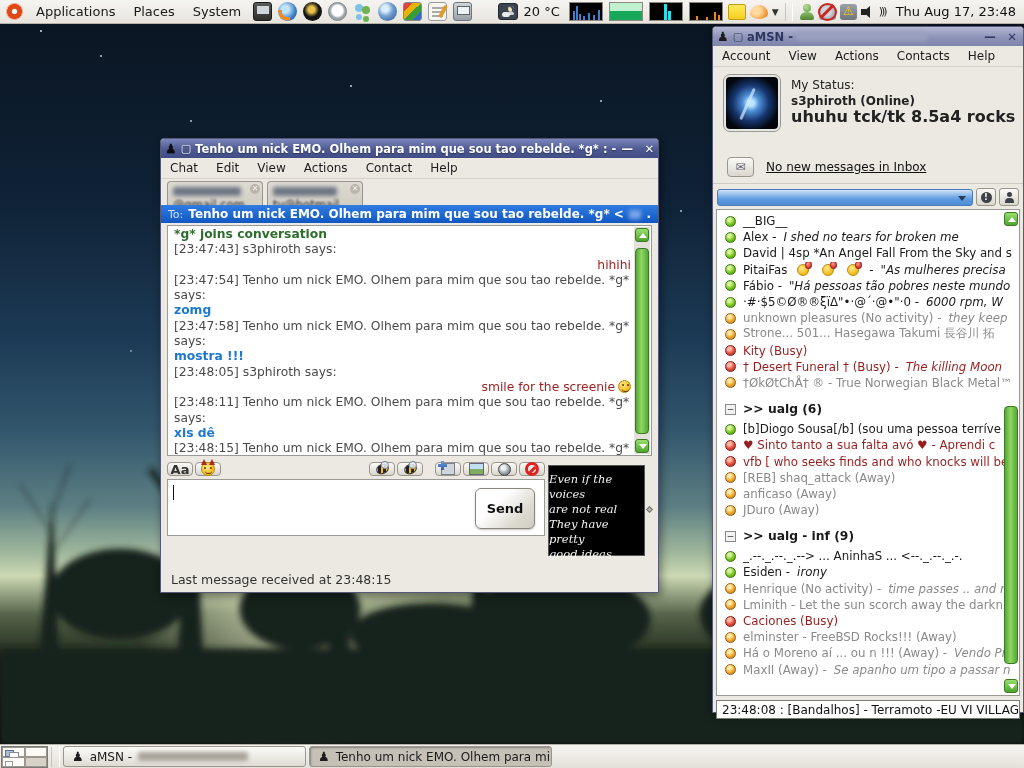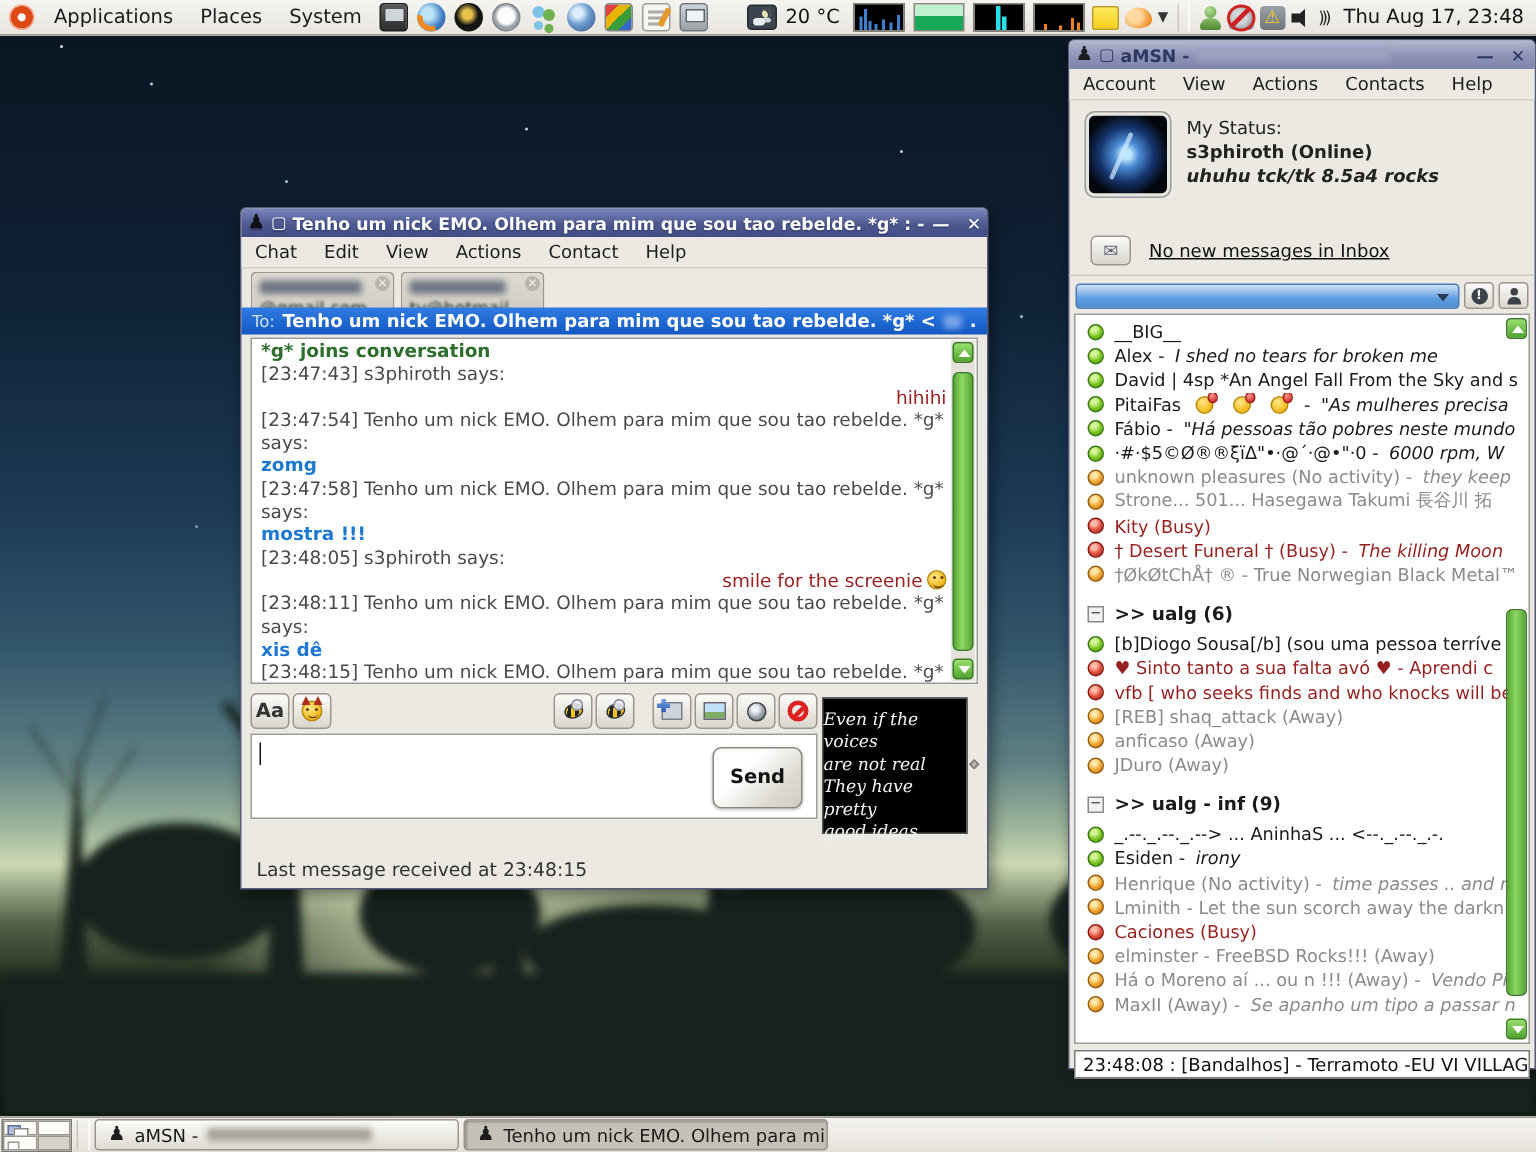--- a/index.html
+++ b/index.html
@@ -84,21 +84,21 @@
   .meta { color:#4a4a4a; }
   .m-red { color:#9c2121;text-align:right; }
   .m-blue { color:#1c79cf; font-weight:bold; }
   .vscroll { position:absolute; top:1px; bottom:1px; right:1px; width:16px; background:#e4e1da;}
   .sbtn { position:absolute; right:1px; width:14px; height:14px; background:linear-gradient(#9adf6e,#4ea32e); border:1px solid #3a7a24; border-radius:3px;}
   .sbtn:after { content:""; position:absolute; left:3px; }
   .sb-up:after { top:4px; border-left:4px solid transparent; border-right:4px solid transparent; border-bottom:5px solid #fff; }
   .sb-dn:after { top:4px; border-left:4px solid transparent; border-right:4px solid transparent; border-top:5px solid #fff; }
   .sthumb { position:absolute; right:1px; width:14px; background:linear-gradient(90deg,#57a637,#8ed863 45%,#57a637); border:1px solid #3a7a24; border-radius:4px;}
   .ctoolbar { margin:6px 0 0 6px; width:378px; display:flex; align-items:center; gap:2px;}
-  .tbn { width:26px; height:24px; background:linear-gradient(#fcfbf9,#d9d6cd); border:1px solid #9a968c; border-radius:4px; position:relative; display:flex; align-items:center; justify-content:center;}
+  .tbn { width:26px; height:14px; background:linear-gradient(#fcfbf9,#d9d6cd); border:1px solid #9a968c; border-radius:4px; position:relative; display:flex; align-items:center; justify-content:center;}
   .fontAa { font-size:13px; color:#333; font-weight:bold; }
   .smfc { width:14px; height:14px; border-radius:50%; background:radial-gradient(circle at 38% 32%, #ffe98a, #f2b818 70%); border:1px solid #b88a10; position:relative;}
   .smfc:before{content:"";position:absolute;left:2px;top:4px;width:2px;height:2px;background:#5c3a00;border-radius:50%;box-shadow:6px 0 0 #5c3a00;}
   .smfc:after{content:"";position:absolute;left:3px;top:7px;width:7px;height:3px;border-bottom:1.5px solid #5c3a00;border-radius:0 0 6px 6px;}
   .horn { position:absolute; top:-4px; left:-1px; width:0; height:0; border-left:3px solid transparent; border-right:3px solid transparent; border-bottom:6px solid #b02a18;}
   .horn.r { left:auto; right:-1px; }
   .bee { width:13px; height:10px; border-radius:50%; background:repeating-linear-gradient(115deg,#f2c518 0 2.5px,#222 2.5px 5px); border:1px solid #333; transform:rotate(-20deg); position:relative;}
   .bee:after{content:"";position:absolute;right:-2px;top:-3px;width:6px;height:6px;border-radius:50%;background:rgba(235,240,250,.85);border:1px solid #889;}
   .addc { width:14px; height:12px; position:relative; background:#cfd4da; border:1px solid #77808a;}
   .addc:before{content:"";position:absolute;left:-4px;top:-3px;width:9px;height:9px;background:linear-gradient(#6fa0e0,#2a5cb0);clip-path:polygon(33% 0,66% 0,66% 33%,100% 33%,100% 66%,66% 66%,66% 100%,33% 100%,33% 66%,0 66%,0 33%,33% 33%);}
@@ -113,21 +113,21 @@
   .dpgrip { position:absolute; right:6px; top:368px; width:5px; height:5px; background:#b9b5ab; border:1px solid #777; transform:rotate(45deg);}
   .cstatus { position:absolute; left:10px; bottom:5px; font-size:12.5px; color:#333;}
 
   
   .aw { left:712px; top:26px; width:312px; height:687px; }
   .profile { position:relative; height:86px; }
   .avatar { position:absolute; left:11px; top:8px; width:56px; height:56px; border-radius:6px; border:2px solid #e8e6e0; outline:1px solid #999; background:radial-gradient(circle at 48% 50%, #bfe6ff 0 8%, #4e8fd6 22%, #16356e 48%, #03060d 75%); }
   .avatar:after{content:"";position:absolute;left:20px;top:10px;width:3px;height:34px;background:rgba(210,235,255,.7);transform:rotate(24deg);border-radius:2px;}
   .pinfo { position:absolute; left:78px; top:10px; font-size:12px; color:#222; line-height:16px;}
   .pname { font-weight:bold; font-size:12px; }
-  .ppsm { font-weight:bold; font-style:italic; font-size:12px; }
+  .ppsm { font-weight:bold; font-size:16px; }
   .inboxrow { display:flex; align-items:center; gap:12px; padding:4px 0 6px 14px; border-bottom:1px solid #cfccc2;}
   .envbtn { width:27px; height:20px; background:linear-gradient(#fbfaf8,#d9d6cd); border:1px solid #9a968c; border-radius:4px; display:flex; align-items:center; justify-content:center; font-size:12px; color:#667;}
   .inblink { font-size:12px; color:#111; text-decoration:underline; }
   .sortrow { display:flex; align-items:center; gap:3px; padding:4px 4px 3px 4px;}
   .sortbar { flex:1; height:17px; border:1px solid #4a7ab8; border-radius:3px; background:linear-gradient(#cfe2f8,#5e9ce0 60%,#4e8cd4); position:relative;}
   .sortbar:after{content:""; position:absolute; right:6px; top:6px; border-left:4px solid transparent; border-right:4px solid transparent; border-top:5px solid #2a3a55;}
   .sqbtn { width:20px; height:18px; background:linear-gradient(#fbfaf8,#d9d6cd); border:1px solid #9a968c; border-radius:3px; display:flex; align-items:center; justify-content:center; }
   .bang { width:11px; height:11px; border-radius:50%; background:#3c4248; color:#fff; font-size:8.5px; line-height:11px; text-align:center; font-weight:bold;}
   .person { width:9px; height:11px; position:relative;}
   .person:before{content:"";position:absolute;left:2px;top:0;width:5px;height:5px;border-radius:50%;background:#3c4248;}

